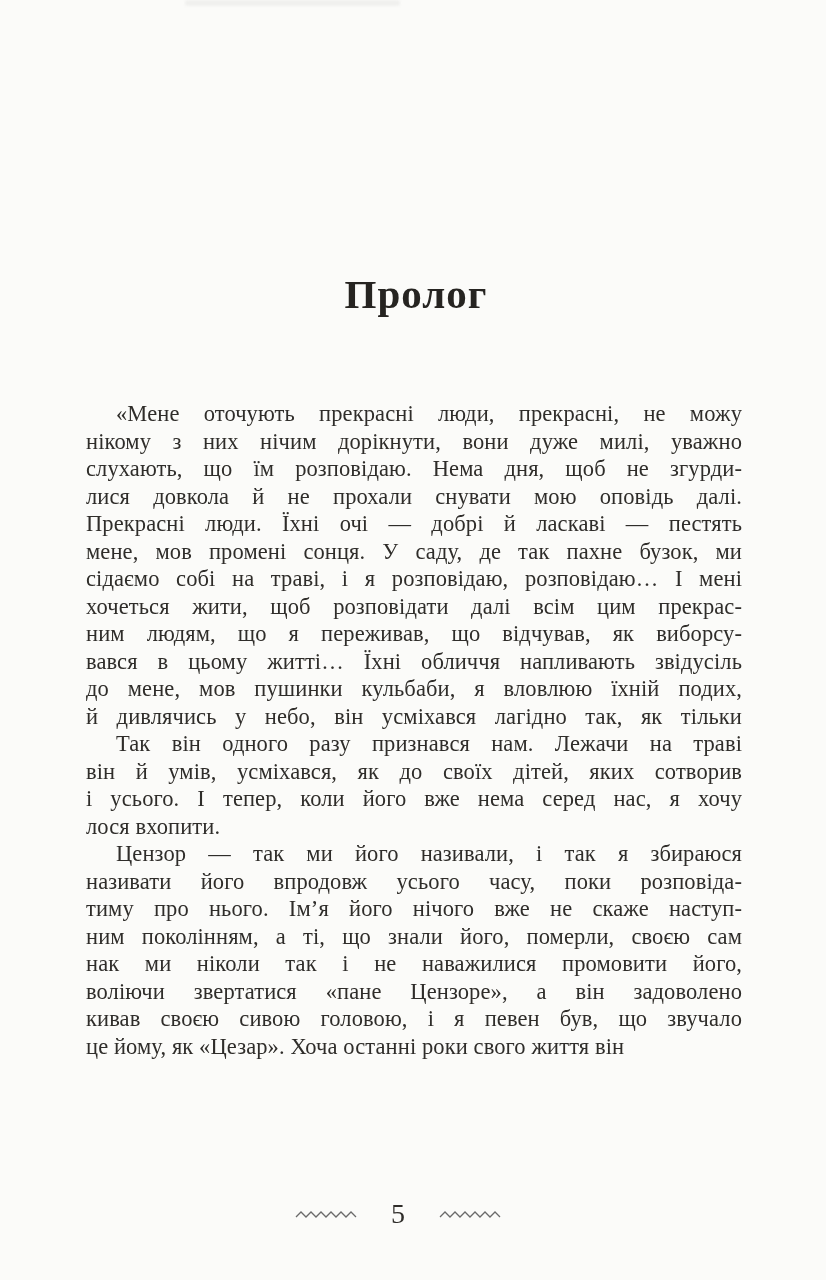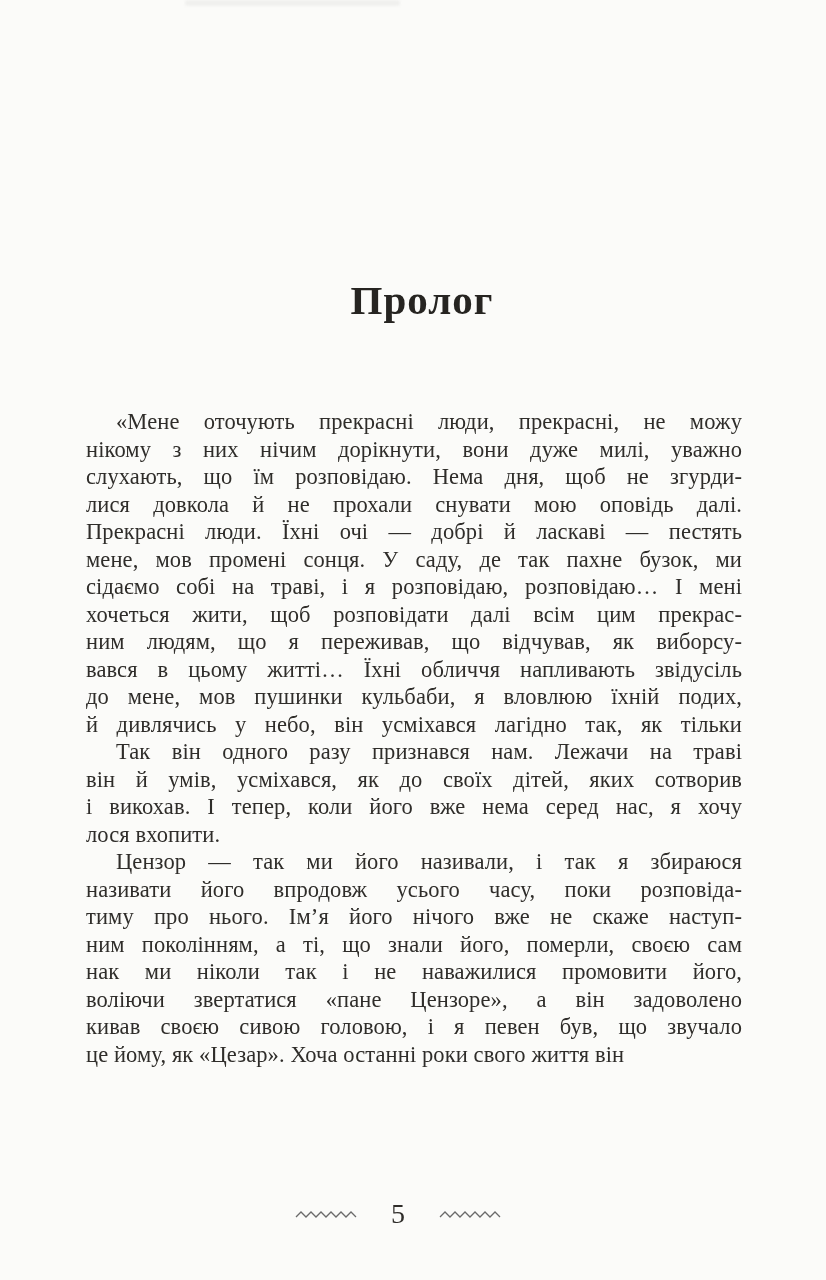--- a/index.html
+++ b/index.html
@@ -24,35 +24,34 @@
     height: 6px;
     background: #f0f0ee;
     border-radius: 3px;
     filter: blur(1px);
   }
   .title {
     position: absolute;
     top: 272px;
     left: 86px;
     width: 656px;
-    margin: 8px;
+    margin: 2px;
     text-align: center;
     font-size: 41px;
     font-weight: bold;
     letter-spacing: 1px;
     color: #262421;
     line-height: 1;
   }
   .body-text {
     position: absolute;
     top: 400px;
     left: 86px;
     width: 656px;
     font-size: 22.5px;
-    margin-top: 8px;
   }
   .line {
     line-height: 27.5px;
     height: 27.5px;
     white-space: normal;
     text-align: justify;
     text-align-last: justify;
     letter-spacing: 0.1px;
   }
   .line.indent { padding-left: 30px; }
@@ -91,21 +90,21 @@
       <div class="line">Прекрасні люди. Їхні очі — добрі й ласкаві — пестять</div>
       <div class="line">мене, мов промені сонця. У саду, де так пахне бузок, ми</div>
       <div class="line">сідаємо собі на траві, і я розповідаю, розповідаю… І мені</div>
       <div class="line">хочеться жити, щоб розповідати далі всім цим прекрас-</div>
       <div class="line">ним людям, що я переживав, що відчував, як виборсу-</div>
       <div class="line">вався в цьому житті… Їхні обличчя напливають звідусіль</div>
       <div class="line">до мене, мов пушинки кульбаби, я вловлюю їхній подих,</div>
       <div class="line">й дивлячись у небо, він усміхався лагідно так, як тільки</div>
       <div class="line indent">Так він одного разу признався нам. Лежачи на траві</div>
       <div class="line">він й умів, усміхався, як до своїх дітей, яких сотворив</div>
-      <div class="line">і викохав. І тепер, коли його вже нема серед нас, я хочу</div>
+      <div class="line">і усього. І тепер, коли його вже нема серед нас, я хочу</div>
       <div class="line para-end">лося вхопити.</div>
       <div class="line indent">Цензор — так ми його називали, і так я збираюся</div>
       <div class="line">називати його впродовж усього часу, поки розповіда-</div>
       <div class="line">тиму про нього. Ім’я його нічого вже не скаже наступ-</div>
       <div class="line">ним поколінням, а ті, що знали його, померли, своєю сам</div>
       <div class="line">нак ми ніколи так і не наважилися промовити його,</div>
       <div class="line">воліючи звертатися «пане Цензоре», а він задоволено</div>
       <div class="line">кивав своєю сивою головою, і я певен був, що звучало</div>
       <div class="line para-end">це йому, як «Цезар». Хоча останні роки свого життя він</div>
     </div>

